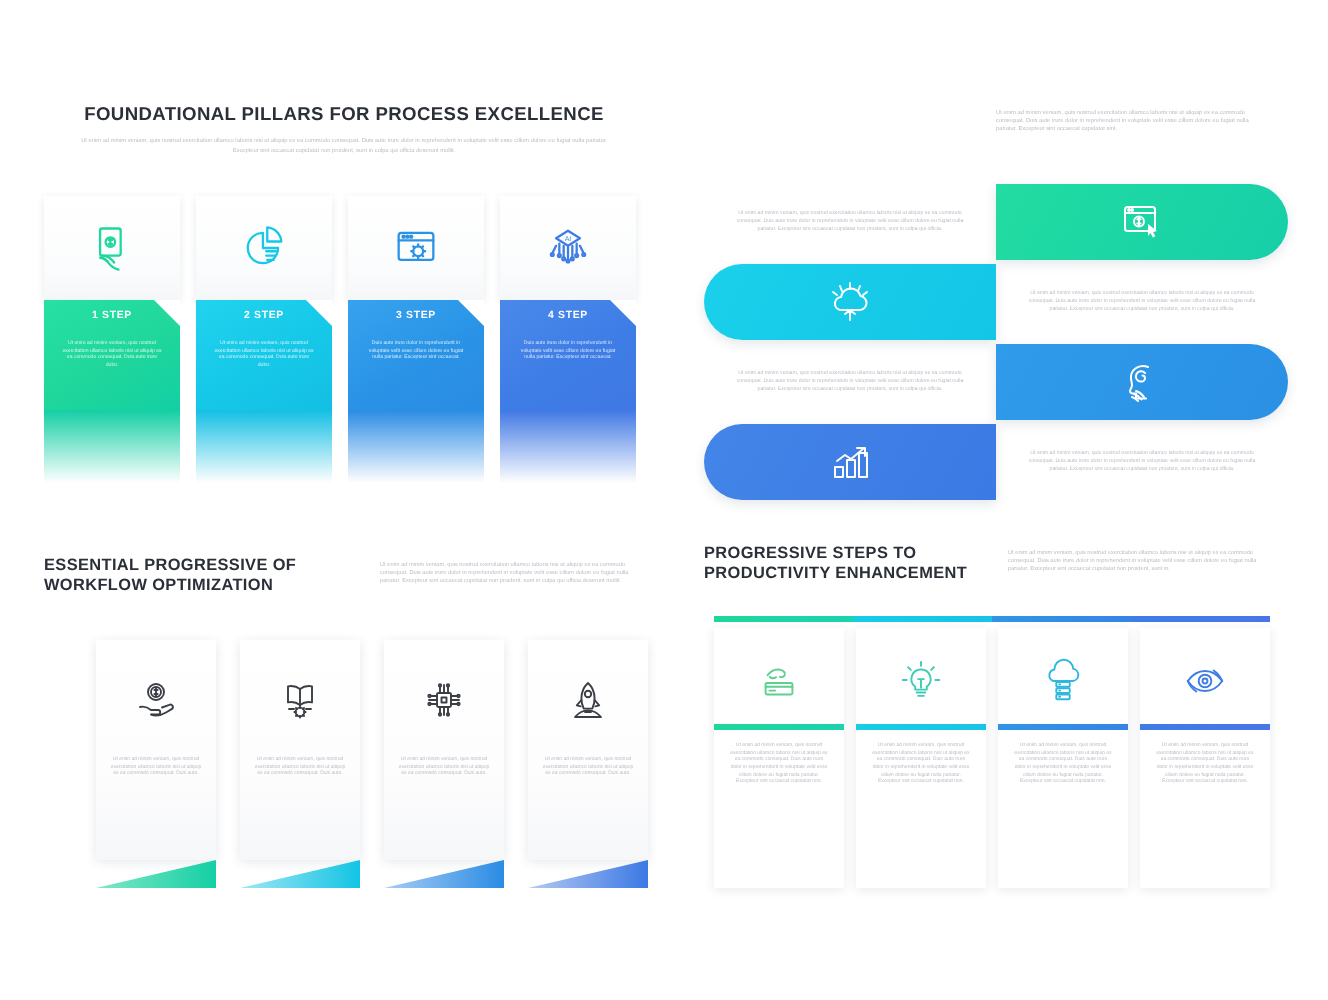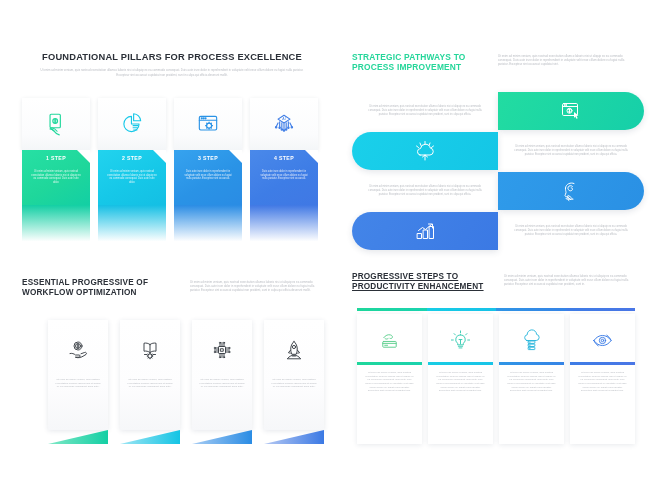--- a/index.html
+++ b/index.html
@@ -58,21 +58,21 @@
   .cols3 { position:absolute; left:26px; top:42px; width:276px; height:120px; }
   .col3 { position:absolute; top:0; width:60px; height:110px;
           background:linear-gradient(180deg,#ffffff 0%,#fdfdfe 60%,#f6f7f9 100%);
           box-shadow:0 1px 5px rgba(30,50,80,.11); }
   .col3 .ico { position:absolute; left:0; top:8px; width:60px; height:44px; display:flex; align-items:center; justify-content:center; }
   .col3 .txt { position:absolute; left:7px; top:58px; width:46px; font-size:2.5px; text-align:center; }
   .col3 .tri { position:absolute; left:0; bottom:-14px; width:60px; height:14px; }
 
   
   #card4 { left:352px; top:272px; width:292px; height:180px; }
-  #card4 .ttl { font-size:8.2px; color:#2b3038; width:140px;text-decoration:underline; }
+  #card4 .ttl { font-size:8.2px; color:#2b3038; width:140px; }
   #card4 .sub { position:absolute; left:152px; top:2px; width:132px; font-size:2.85px; }
   .bar4 { position:absolute; left:5px; top:36px; width:278px; height:3.2px; display:flex; }
   .bar4 span { flex:1 1 0; height:100%; }
   .cols4 { position:absolute; left:5px; top:42px; width:278px; height:132px; }
   .col4 { position:absolute; top:0; width:65px; height:130px; background:#fff;
           box-shadow:0 1px 5px rgba(30,50,80,.10); }
   .col4 .ico { position:absolute; left:0; top:6px; width:65px; height:40px; display:flex; align-items:center; justify-content:center; }
   .col4 .rule { position:absolute; left:0; top:48px; width:65px; height:2.6px; }
   .col4 .txt { position:absolute; left:8px; top:57px; width:49px; font-size:2.5px; text-align:center; }
 
@@ -170,21 +170,20 @@
           <div class="lbl">4 STEP</div>
           <div class="lorem wht txt">Duis aute irure dolor in reprehenderit in voluptate velit esse cillum dolore eu fugiat nulla pariatur. Excepteur sint occaecat.</div>
         </div>
         <div class="tail" style="background:linear-gradient(180deg,#4078e4 0%,rgba(255,255,255,0) 96%);"></div>
       </div>
 
     </div>
   </div>
 
   <div class="panel" id="card2">
-    <div class="ttl">STRATEGIC PATHWAYS TO PROCESS IMPROVEMENT</div>
     <div class="lorem sub">Ut enim ad minim veniam, quis nostrud exercitation ullamco laboris nisi ut aliquip ex ea commodo consequat. Duis aute irure dolor in reprehenderit in voluptate velit esse cillum dolore eu fugiat nulla pariatur. Excepteur sint occaecat cupidatat sint.</div>
 
     <div class="rows">
 
       <div class="row">
         <div class="half txt" style="left:0;">
           <div class="lorem ctr">Ut enim ad minim veniam, quis nostrud exercitation ullamco laboris nisi ut aliquip ex ea commodo consequat. Duis aute irure dolor in reprehenderit in voluptate velit esse cillum dolore eu fugiat nulla pariatur. Excepteur sint occaecat cupidatat non proident, sunt in culpa qui officia.</div>
         </div>
         <div class="half col rcap-r" style="left:146px;background:linear-gradient(120deg,#22dca1,#16cfa9);">
           <span>

